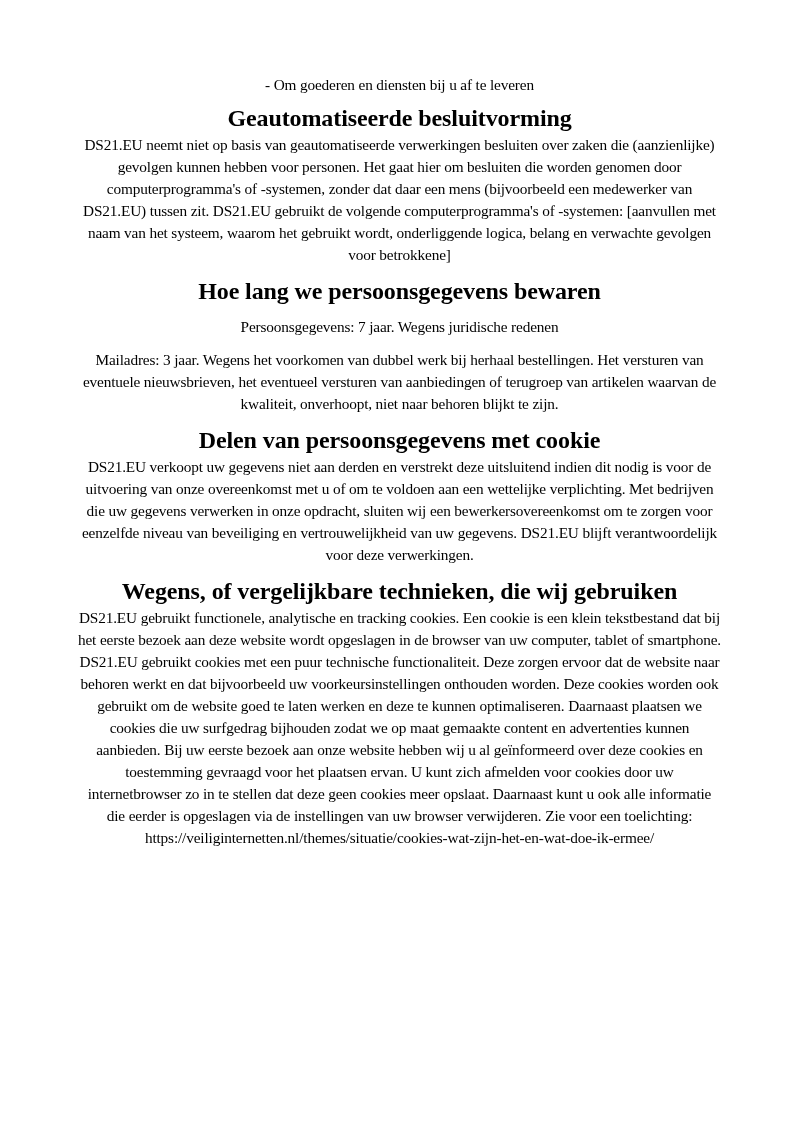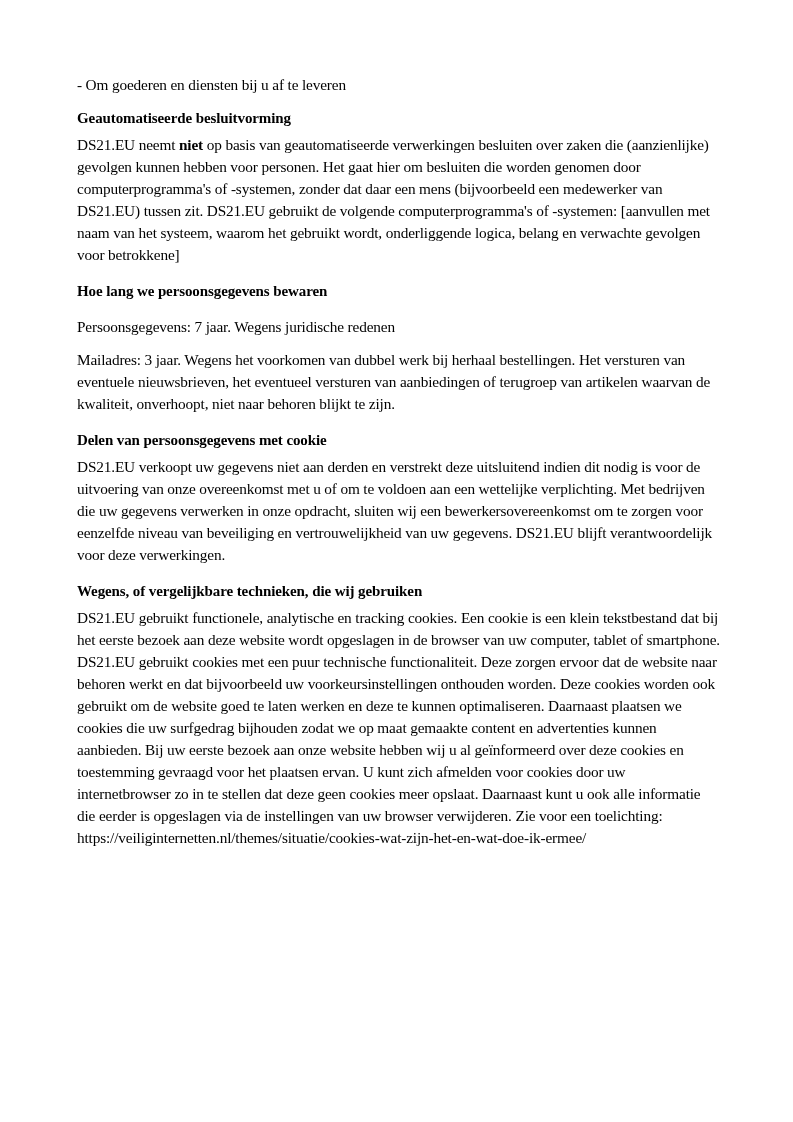--- a/index.html
+++ b/index.html
@@ -13,46 +13,47 @@
       position: relative;
       overflow: hidden;
       font-family: "Liberation Serif", "DejaVu Serif", serif;
       color: #000000;
     }
     .page {
       position: absolute;
       left: 77px;
       top: 74px;
       width: 645px;
+      text-align: center;
     }
     .line-item {
       font-size: 15.3px;
       line-height: 22px;
       margin: 0;
     }
     h2 {
       font-family: "Liberation Serif", "DejaVu Serif", serif;
       font-weight: bold;
-      font-size: 15px;
+      font-size: 24px;
       line-height: 28px;
       margin: 0;
       letter-spacing: -0.1px;
     }
     p {
       font-size: 15.3px;
       line-height: 22px;
       margin: 0;
       letter-spacing: -0.15px;
     }
     .sec1-h { margin-top: 8px; margin-bottom: 2px; }
     .sec2-h { margin-top: 11px; margin-bottom: 2px; }
     .sec3-h { margin-top: 11px; margin-bottom: 2px; }
     .sec4-h { margin-top: 11px; margin-bottom: 2px; }
     .gap { margin-top: 11px; }
-    b { font-weight: bold; }
+    b { font-weight: normal; }
   </style>
 </head>
 <body>
 
 <div class="page">
 
   <p class="line-item">- Om goederen en diensten bij u af te leveren</p>
 
   <section>
     <h2 class="sec1-h">Geautomatiseerde besluitvorming</h2>

